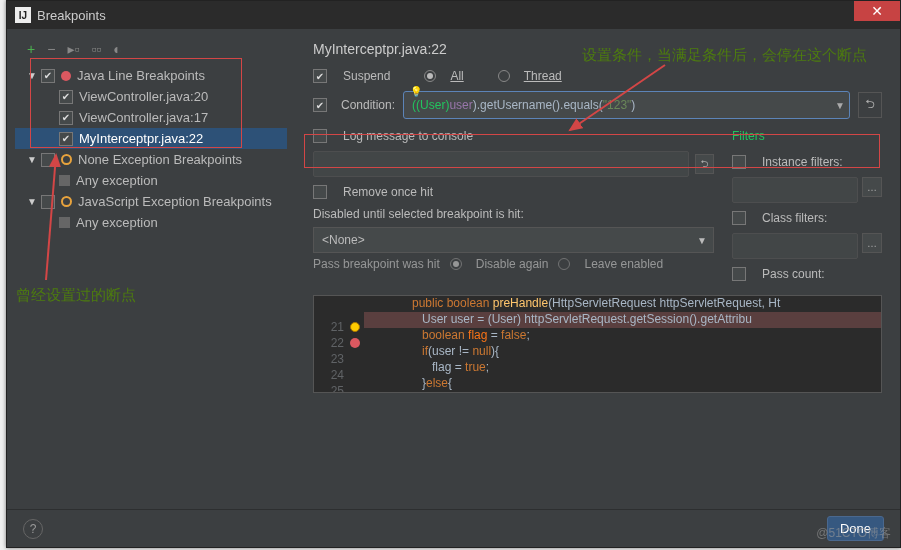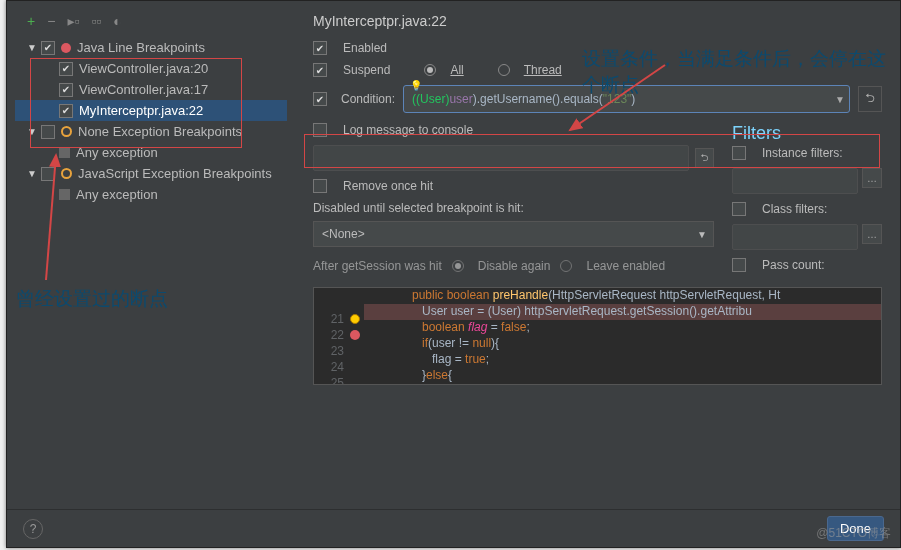--- a/index.html
+++ b/index.html
@@ -34,48 +34,53 @@
 .radio { width: 12px; height: 12px; border-radius: 50%; border: 1px solid #888; display: inline-block; position: relative; margin-right: 4px; }
 .radio.on::after { content: ""; display: block; width: 6px; height: 6px; border-radius: 50%; background: #bbb; position: absolute; left: 2px; top: 2px; }
 .cond-row { display: flex; align-items: center; gap: 8px; margin-bottom: 10px; }
 .cond-input { flex: 1; height: 28px; background: #45494a; border: 1px solid #5c84b8; border-radius: 3px; display: flex; align-items: center; padding: 0 8px; font-family: "Consolas", monospace; font-size: 12px; position: relative; }
 .cond-input .caret { position: absolute; right: 4px; color: #aaa; font-size: 10px; }
 .cond-bulb { position: absolute; left: 6px; top: -6px; font-size: 10px; color: #ffcc00; }
 .hist-btn { width: 24px; height: 26px; background: #3c3f41; border: 1px solid #555; display: flex; align-items: center; justify-content: center; color: #aaa; font-size: 12px; }
 .sec-split { display: flex; gap: 18px; }
 .sec-left { flex: 1; }
 .sec-right { width: 150px; }
-.sec-title { color: #7dd3fc; margin-bottom: 2px; font-size: 18px; }
+.sec-title { color: #22c55e; margin-bottom: 12px; font-size: 12px; }
 .textbox { width: 100%; height: 26px; background: #45494a; border: 1px solid #555; border-radius: 2px; margin-bottom: 8px; }
 .small-btn { width: 20px; height: 20px; border: 1px solid #555; background: #45494a; display: inline-flex; align-items: center; justify-content: center; color: #aaa; font-size: 10px; }
-.select { width: 100%; height: 26px; background: #45494a; border: 1px solid #555; display: flex; align-items: center; padding: 0 8px; color: #bbb; position: relative; margin-bottom: 12px; }
+.select { width: 100%; height: 26px; background: #45494a; border: 1px solid #555; display: flex; align-items: center; padding: 0 8px; color: #bbb; position: relative; margin-bottom: 4px; }
 .select .caret { position: absolute; right: 6px; font-size: 10px; }
 .code { background: #2b2b2b; border: 1px solid #555; height: 98px; overflow: hidden; font-family: "Consolas", monospace; font-size: 12px; margin-top: 6px; }
 .code-line { display: flex; height: 16px; }
 .gutter { width: 50px; background: #313335; color: #606366; text-align: right; padding-right: 20px; position: relative; margin-top: 24px; }
 .gutter-icon { position: absolute; right: 4px; top: 2px; width: 10px; height: 10px; border-radius: 50%; }
 .gi-y { background: #ffcc00; border: 1px solid #aa7700; }
 .gi-r { background: #db5860; }
 .code-text { flex: 1; padding-left: 18px; white-space: pre; color: #a9b7c6; }
 .code-line.hl .code-text { background: #5a3f3f; }
 .k-orange { color: #cc7832; }
 .k-yellow { color: #ffc66d; }
-.k-purple { color: #ec4899; font-style: italic; }
+.k-purple { color: #f97316; }
 .footer { position: absolute; bottom: 0; left: 0; right: 0; height: 38px; background: #3c3f41; border-top: 1px solid #2d2f30; display: flex; align-items: center; justify-content: space-between; padding: 0 16px; }
 .help { width: 20px; height: 20px; border: 1px solid #666; border-radius: 50%; display: flex; align-items: center; justify-content: center; color: #999; font-size: 12px; }
 .done-btn { background: #365880; color: #fff; border: 1px solid #4a688e; padding: 4px 12px; font-size: 13px; border-radius: 3px; }
-.annot { position: absolute; color: #0c4a6e; font-size: 19px; font-family: Liberation Mono, monospace; pointer-events: none; }
+.annot { position: absolute; color: #4d7c0f; font-size: 15px; font-family: Liberation Mono, monospace; pointer-events: none; }
 .red-box { position: absolute; border: 1px solid #d34646; pointer-events: none; }
 .watermark { position: absolute; right: 10px; bottom: 8px; color: #999; font-size: 12px; opacity: 0.6; }
 svg.arrow { position: absolute; pointer-events: none; }
 </style>
 </head>
 <body>
 
 <div class="window">
+  <div class="titlebar">
+    <div class="titlebar-icon">IJ</div>
+    <div class="titlebar-text">Breakpoints</div>
+    <div class="close-btn">✕</div>
+  </div>
 
   <div class="content">
     <div class="sidebar">
       <div class="toolbar">
         <span class="plus">+</span>
         <span class="minus">−</span>
         <span class="icon-g">▸▫</span>
         <span class="icon-g">▫▫</span>
         <span class="icon-g">◐</span>
       </div>
@@ -117,24 +122,20 @@
         <div class="tree-node l2">
           <span class="sq"></span>
           <span>Any exception</span>
         </div>
       </div>
     </div>
 
     <div class="main">
       <div class="heading">MyInterceptpr.java:22</div>
 
-      <div class="row">
-        <span class="chk on"></span>
-        <span class="label">Enabled</span>
-      </div>
 
       <div class="row">
         <span class="chk on"></span>
         <span class="label">Suspend</span>
         <span style="width:14px"></span>
         <span class="radio on"></span>
         <span class="label" style="text-decoration:underline">All</span>
         <span style="width:14px"></span>
         <span class="radio"></span>
         <span class="label" style="text-decoration:underline">Thread</span>
@@ -168,21 +169,21 @@
           <div class="row">
               <span class="chk"></span>
               <span class="label">Remove once hit</span>
             </div>
           <div class="label" style="margin-bottom:6px">Disabled until selected breakpoint is hit:</div>
           <div class="select">
             <span>&lt;None&gt;</span>
             <span class="caret">▼</span>
           </div>
           <div class="row" style="opacity:0.7">
-            <span class="label">After getSession was hit</span>
+            <span class="label">Pass breakpoint was hit</span>
             <span class="radio on"></span>
             <span class="label">Disable again</span>
             <span class="radio"></span>
             <span class="label">Leave enabled</span>
           </div>
         </div>
         <div class="sec-right">
           <div class="sec-title">Filters</div>
           <div class="row">
               <span class="chk"></span>

